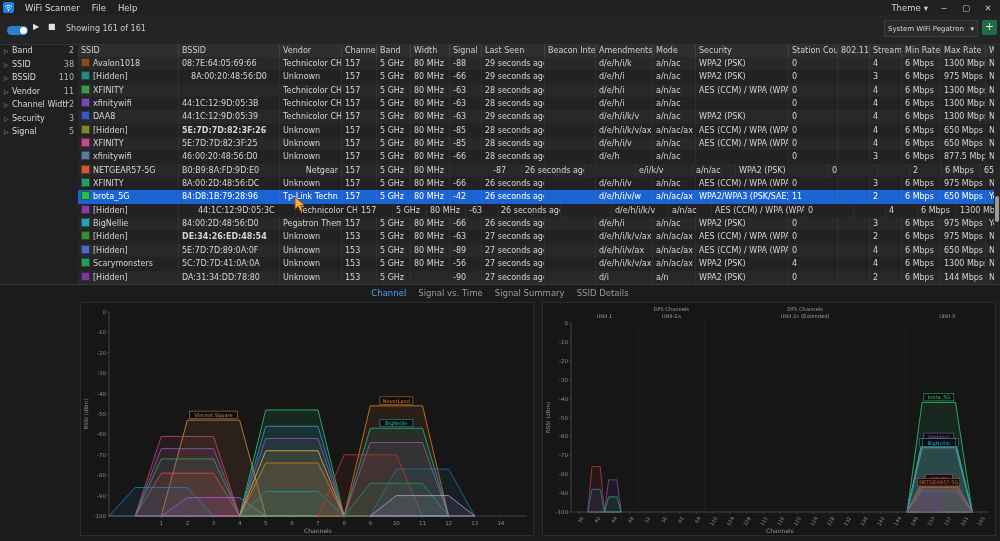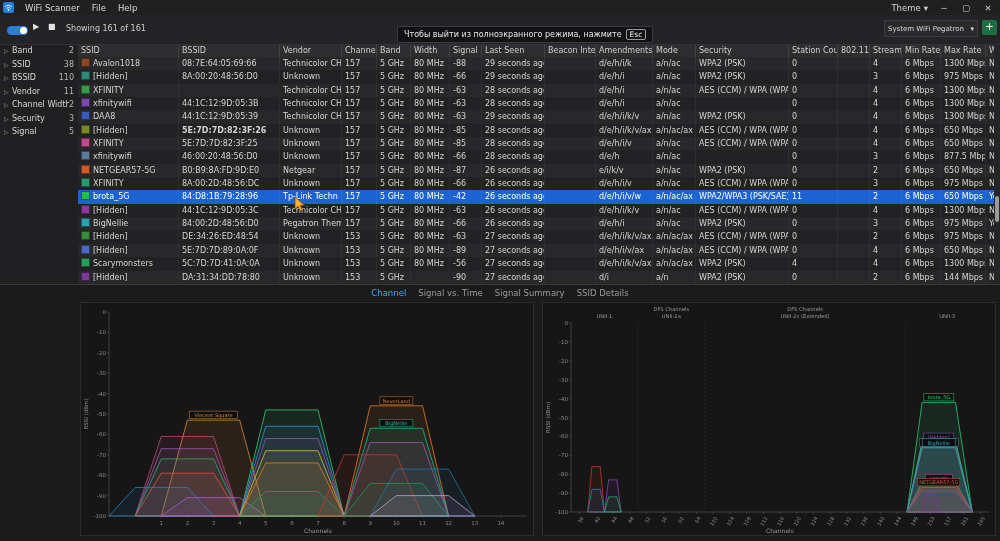--- a/index.html
+++ b/index.html
@@ -97,24 +97,20 @@
     </span>
   </div>
 
   <div class="toolbar">
     <span class="toggle">
         <span class="knob"></span>
       </span>
     <span class="playbtn">▶</span>
     <span class="stopbtn">■</span>
     <span class="showing">Showing 161 of 161</span>
-    <span class="tooltip">
-      <span>Чтобы выйти из полноэкранного режима, нажмите</span>
-      <span class="esckey">Esc</span>
-    </span>
     <span class="ifsel">
       <span class="lbl">System WiFi Pegatron</span>
       <span>▾</span>
     </span>
     <span class="addbtn">+</span>
   </div>
 
   <div class="sidebar" id="sidebar">
       <div class="sb-item">
         <span class="sb-arrow">▷</span>
@@ -190,21 +186,21 @@
           <div class="td" style="width: 86px;">WPA2 (PSK)</div>
           <div class="td" style="width: 42px;">0</div>
           <div class="td" style="width: 25px;"></div>
           <div class="td" style="width: 25px;">4</div>
           <div class="td" style="width: 32px;">6 Mbps</div>
           <div class="td" style="width: 38px;">1300 Mbps</div>
           <div class="td" style="width: 20px;">No</div>
         </div>
         <div class="tr">
           <div class="td" style="width: 94px;"><span class="swatch" style="background: rgb(42, 138, 122);"></span>[Hidden]</div>
-          <div class="td" style="width: 94px;">8A:00:20:48:56:D0</div>
+          <div class="td" style="width: 94px; text-align: center;">8A:00:20:48:56:D0</div>
           <div class="td" style="width: 55px;">Unknown</div>
           <div class="td" style="width: 28px;">157</div>
           <div class="td" style="width: 27px;">5 GHz</div>
           <div class="td" style="width: 32px;">80 MHz</div>
           <div class="td" style="width: 25px;">-66</div>
           <div class="td" style="width: 56px;">29 seconds ago</div>
           <div class="td" style="width: 44px;"></div>
           <div class="td" style="width: 50px;">d/e/h/i</div>
           <div class="td" style="width: 36px;">a/n/ac</div>
           <div class="td" style="width: 86px;">WPA2 (PSK)</div>
@@ -331,25 +327,25 @@
           <div class="td" style="width: 42px;">0</div>
           <div class="td" style="width: 25px;"></div>
           <div class="td" style="width: 25px;">3</div>
           <div class="td" style="width: 32px;">6 Mbps</div>
           <div class="td" style="width: 38px;">877.5 Mbps</div>
           <div class="td" style="width: 20px;">No</div>
         </div>
         <div class="tr">
           <div class="td" style="width: 94px;"><span class="swatch" style="background: rgb(208, 90, 42);"></span>NETGEAR57-5G</div>
           <div class="td" style="width: 94px;">B0:B9:8A:FD:9D:E0</div>
-          <div class="td" style="width: 55px;">Netgear</div>
-          <div class="td" style="width: 28px;">157</div>
-          <div class="td" style="width: 27px;">5 GHz</div>
-          <div class="td" style="width: 32px;">80 MHz</div>
-          <div class="td" style="width: 25px;">-87</div>
+          <div class="td" style="width: 55px; text-align: right;">Netgear</div>
+          <div class="td" style="width: 28px;">157</div>
+          <div class="td" style="width: 27px;">5 GHz</div>
+          <div class="td" style="width: 32px;">80 MHz</div>
+          <div class="td" style="width: 25px; margin-left: 40px;">-87</div>
           <div class="td" style="width: 56px;">26 seconds ago</div>
           <div class="td" style="width: 44px;"></div>
           <div class="td" style="width: 50px;">e/i/k/v</div>
           <div class="td" style="width: 36px;">a/n/ac</div>
           <div class="td" style="width: 86px;">WPA2 (PSK)</div>
           <div class="td" style="width: 42px;">0</div>
           <div class="td" style="width: 25px;"></div>
           <div class="td" style="width: 25px;">2</div>
           <div class="td" style="width: 32px;">6 Mbps</div>
           <div class="td" style="width: 38px;">650 Mbps</div>
@@ -390,21 +386,21 @@
           <div class="td" style="width: 86px;">WPA2/WPA3 (PSK/SAE)</div>
           <div class="td" style="width: 42px;">11</div>
           <div class="td" style="width: 25px;"></div>
           <div class="td" style="width: 25px;">2</div>
           <div class="td" style="width: 32px;">6 Mbps</div>
           <div class="td" style="width: 38px;">650 Mbps</div>
           <div class="td" style="width: 20px;">Yes</div>
         </div>
         <div class="tr">
           <div class="td" style="width: 94px;"><span class="swatch" style="background: rgb(138, 58, 160);"></span>[Hidden]</div>
-          <div class="td" style="width: 94px;">44:1C:12:9D:05:3C</div>
+          <div class="td" style="width: 94px; margin-left: 16px;">44:1C:12:9D:05:3C</div>
           <div class="td" style="width: 55px;">Technicolor CH</div>
           <div class="td" style="width: 28px;">157</div>
           <div class="td" style="width: 27px;">5 GHz</div>
           <div class="td" style="width: 32px;">80 MHz</div>
           <div class="td" style="width: 25px;">-63</div>
           <div class="td" style="width: 56px;">26 seconds ago</div>
           <div class="td" style="width: 44px;"></div>
           <div class="td" style="width: 50px;">d/e/h/i/k/v</div>
           <div class="td" style="width: 36px;">a/n/ac</div>
           <div class="td" style="width: 86px;">AES (CCM) / WPA (WPA)</div>
@@ -430,21 +426,21 @@
           <div class="td" style="width: 86px;">WPA2 (PSK)</div>
           <div class="td" style="width: 42px;">0</div>
           <div class="td" style="width: 25px;"></div>
           <div class="td" style="width: 25px;">3</div>
           <div class="td" style="width: 32px;">6 Mbps</div>
           <div class="td" style="width: 38px;">975 Mbps</div>
           <div class="td" style="width: 20px;">Yes</div>
         </div>
         <div class="tr">
           <div class="td" style="width: 94px;"><span class="swatch" style="background: rgb(58, 138, 58);"></span>[Hidden]</div>
-          <div class="td" style="width: 94px;">DE:34:26:ED:48:54</div>
+          <div class="td" style="width: 94px; font-weight: bold;">DE:34:26:ED:48:54</div>
           <div class="td" style="width: 55px;">Unknown</div>
           <div class="td" style="width: 28px;">153</div>
           <div class="td" style="width: 27px;">5 GHz</div>
           <div class="td" style="width: 32px;">80 MHz</div>
           <div class="td" style="width: 25px;">-63</div>
           <div class="td" style="width: 56px;">27 seconds ago</div>
           <div class="td" style="width: 44px;"></div>
           <div class="td" style="width: 50px;">d/e/h/i/k/v/ax</div>
           <div class="td" style="width: 36px;">a/n/ac/ax</div>
           <div class="td" style="width: 86px;">AES (CCM) / WPA (WPA)</div>

